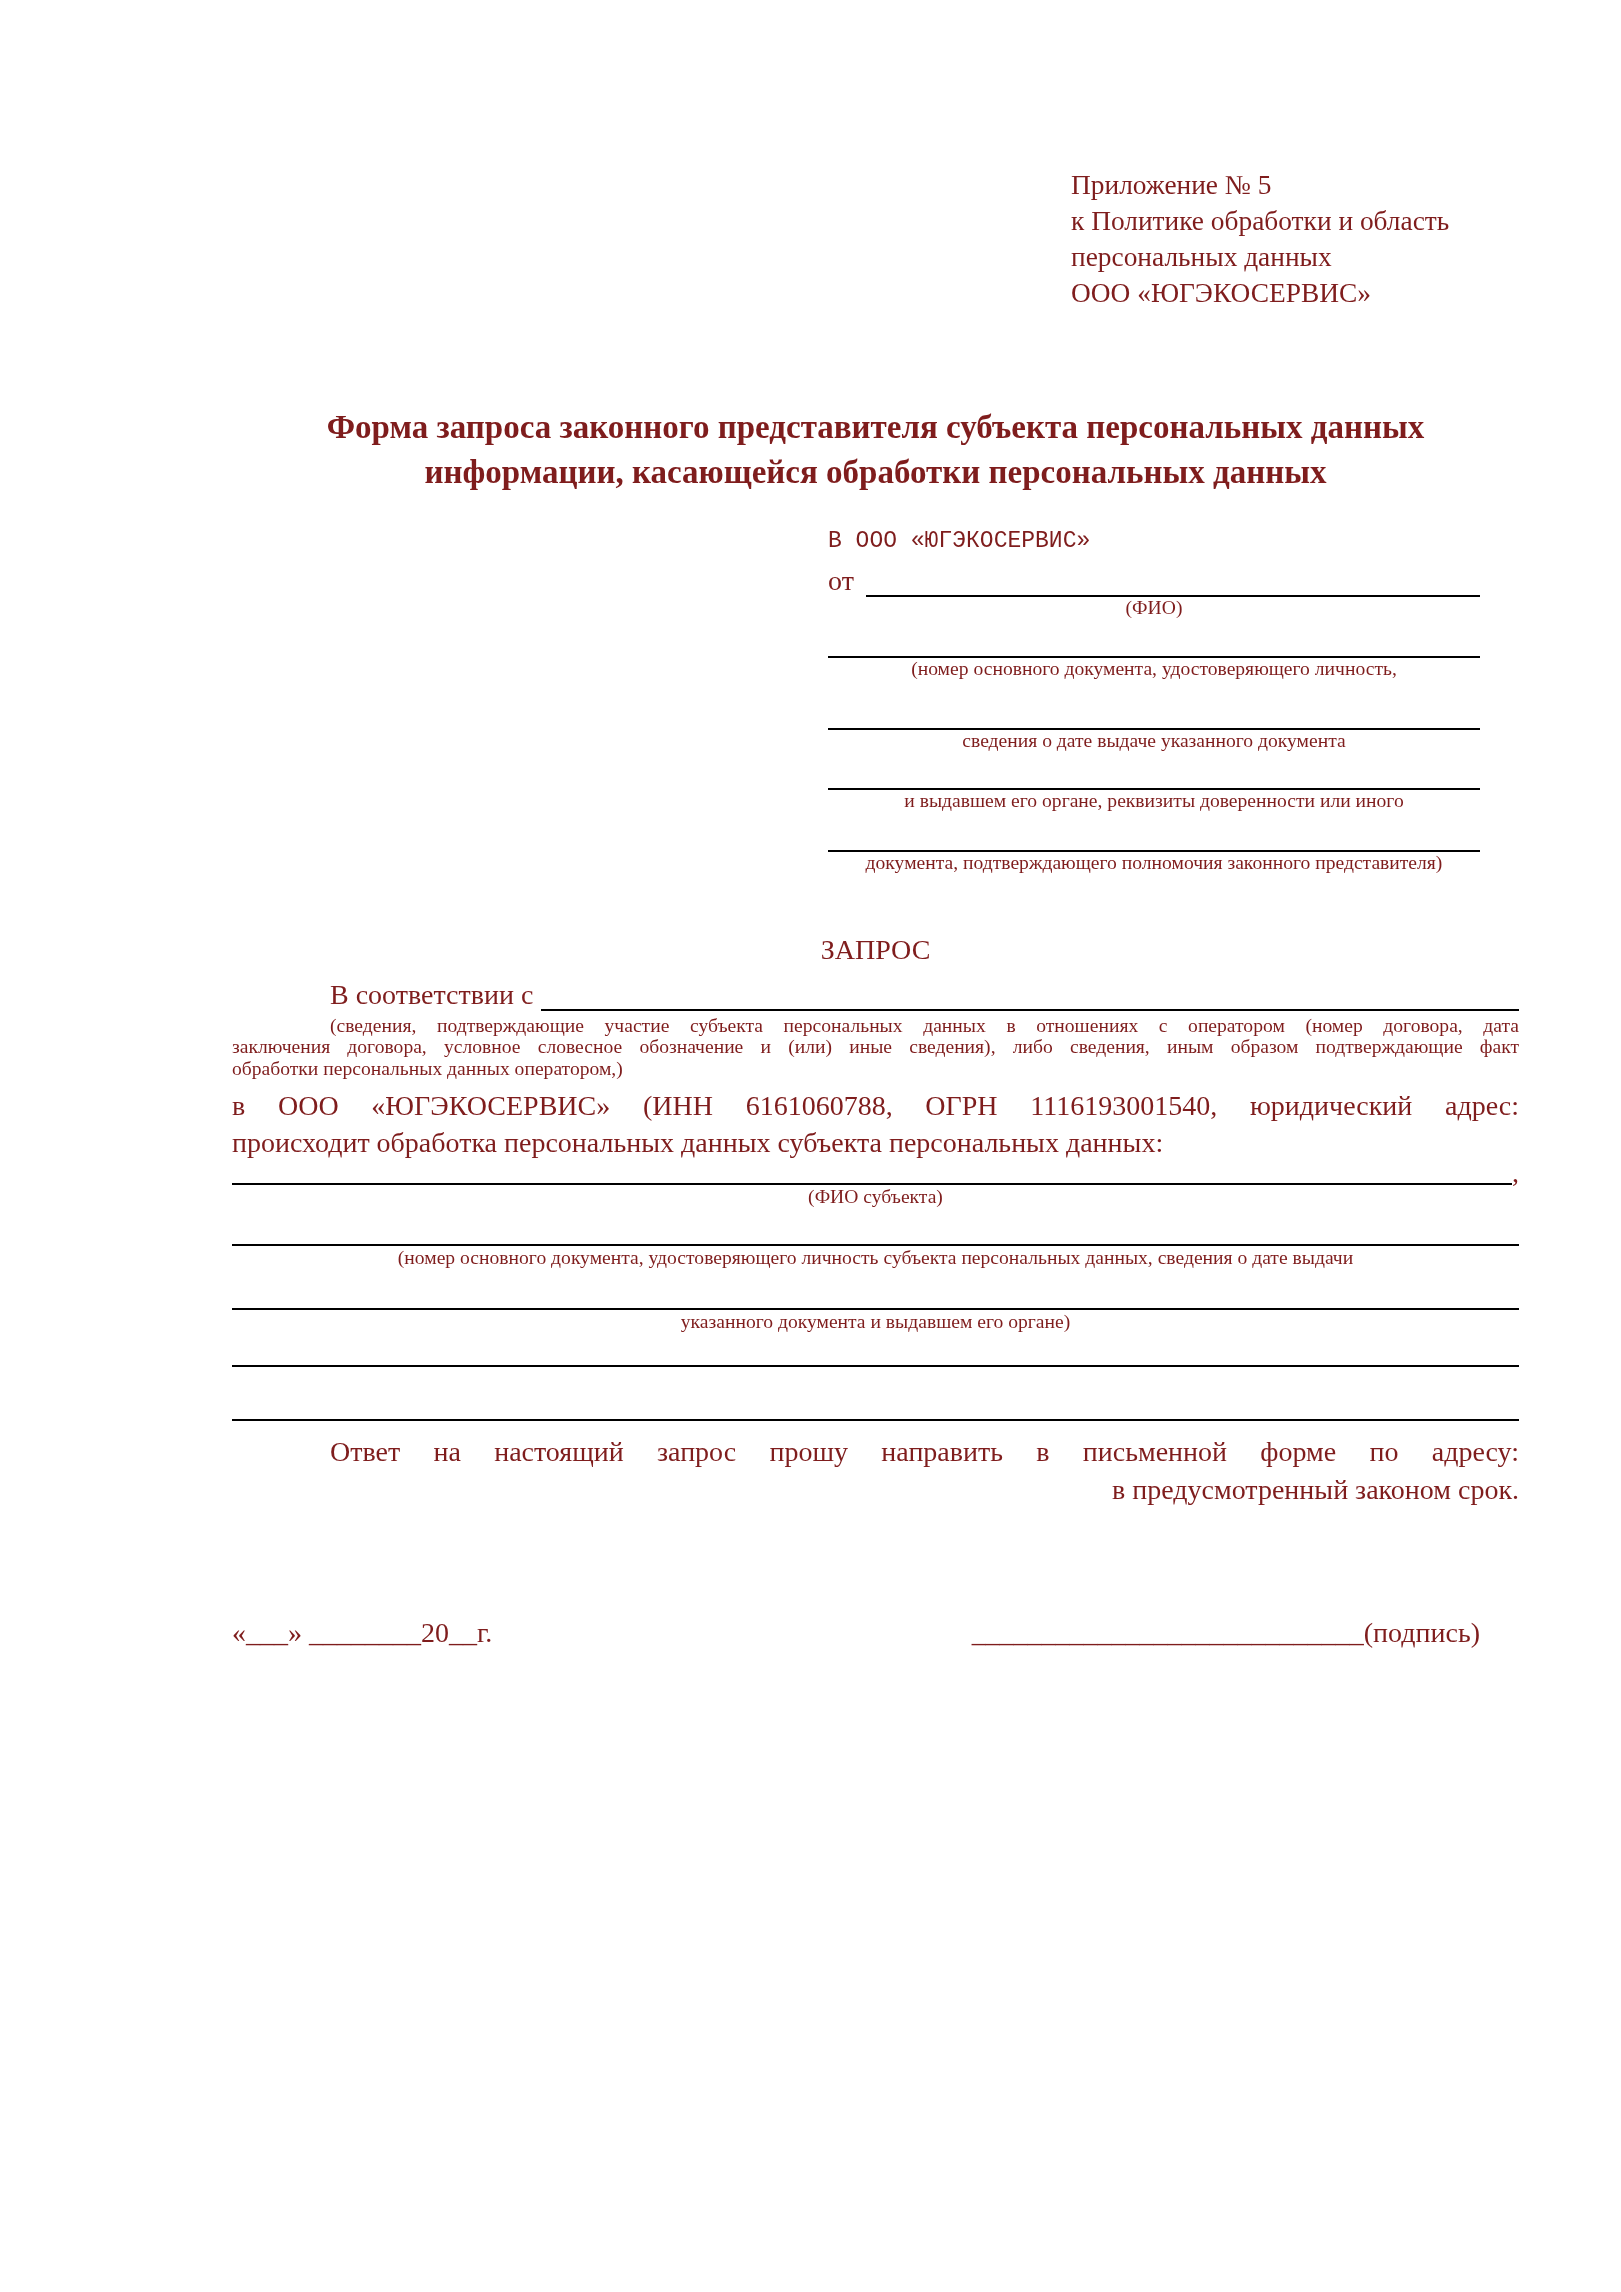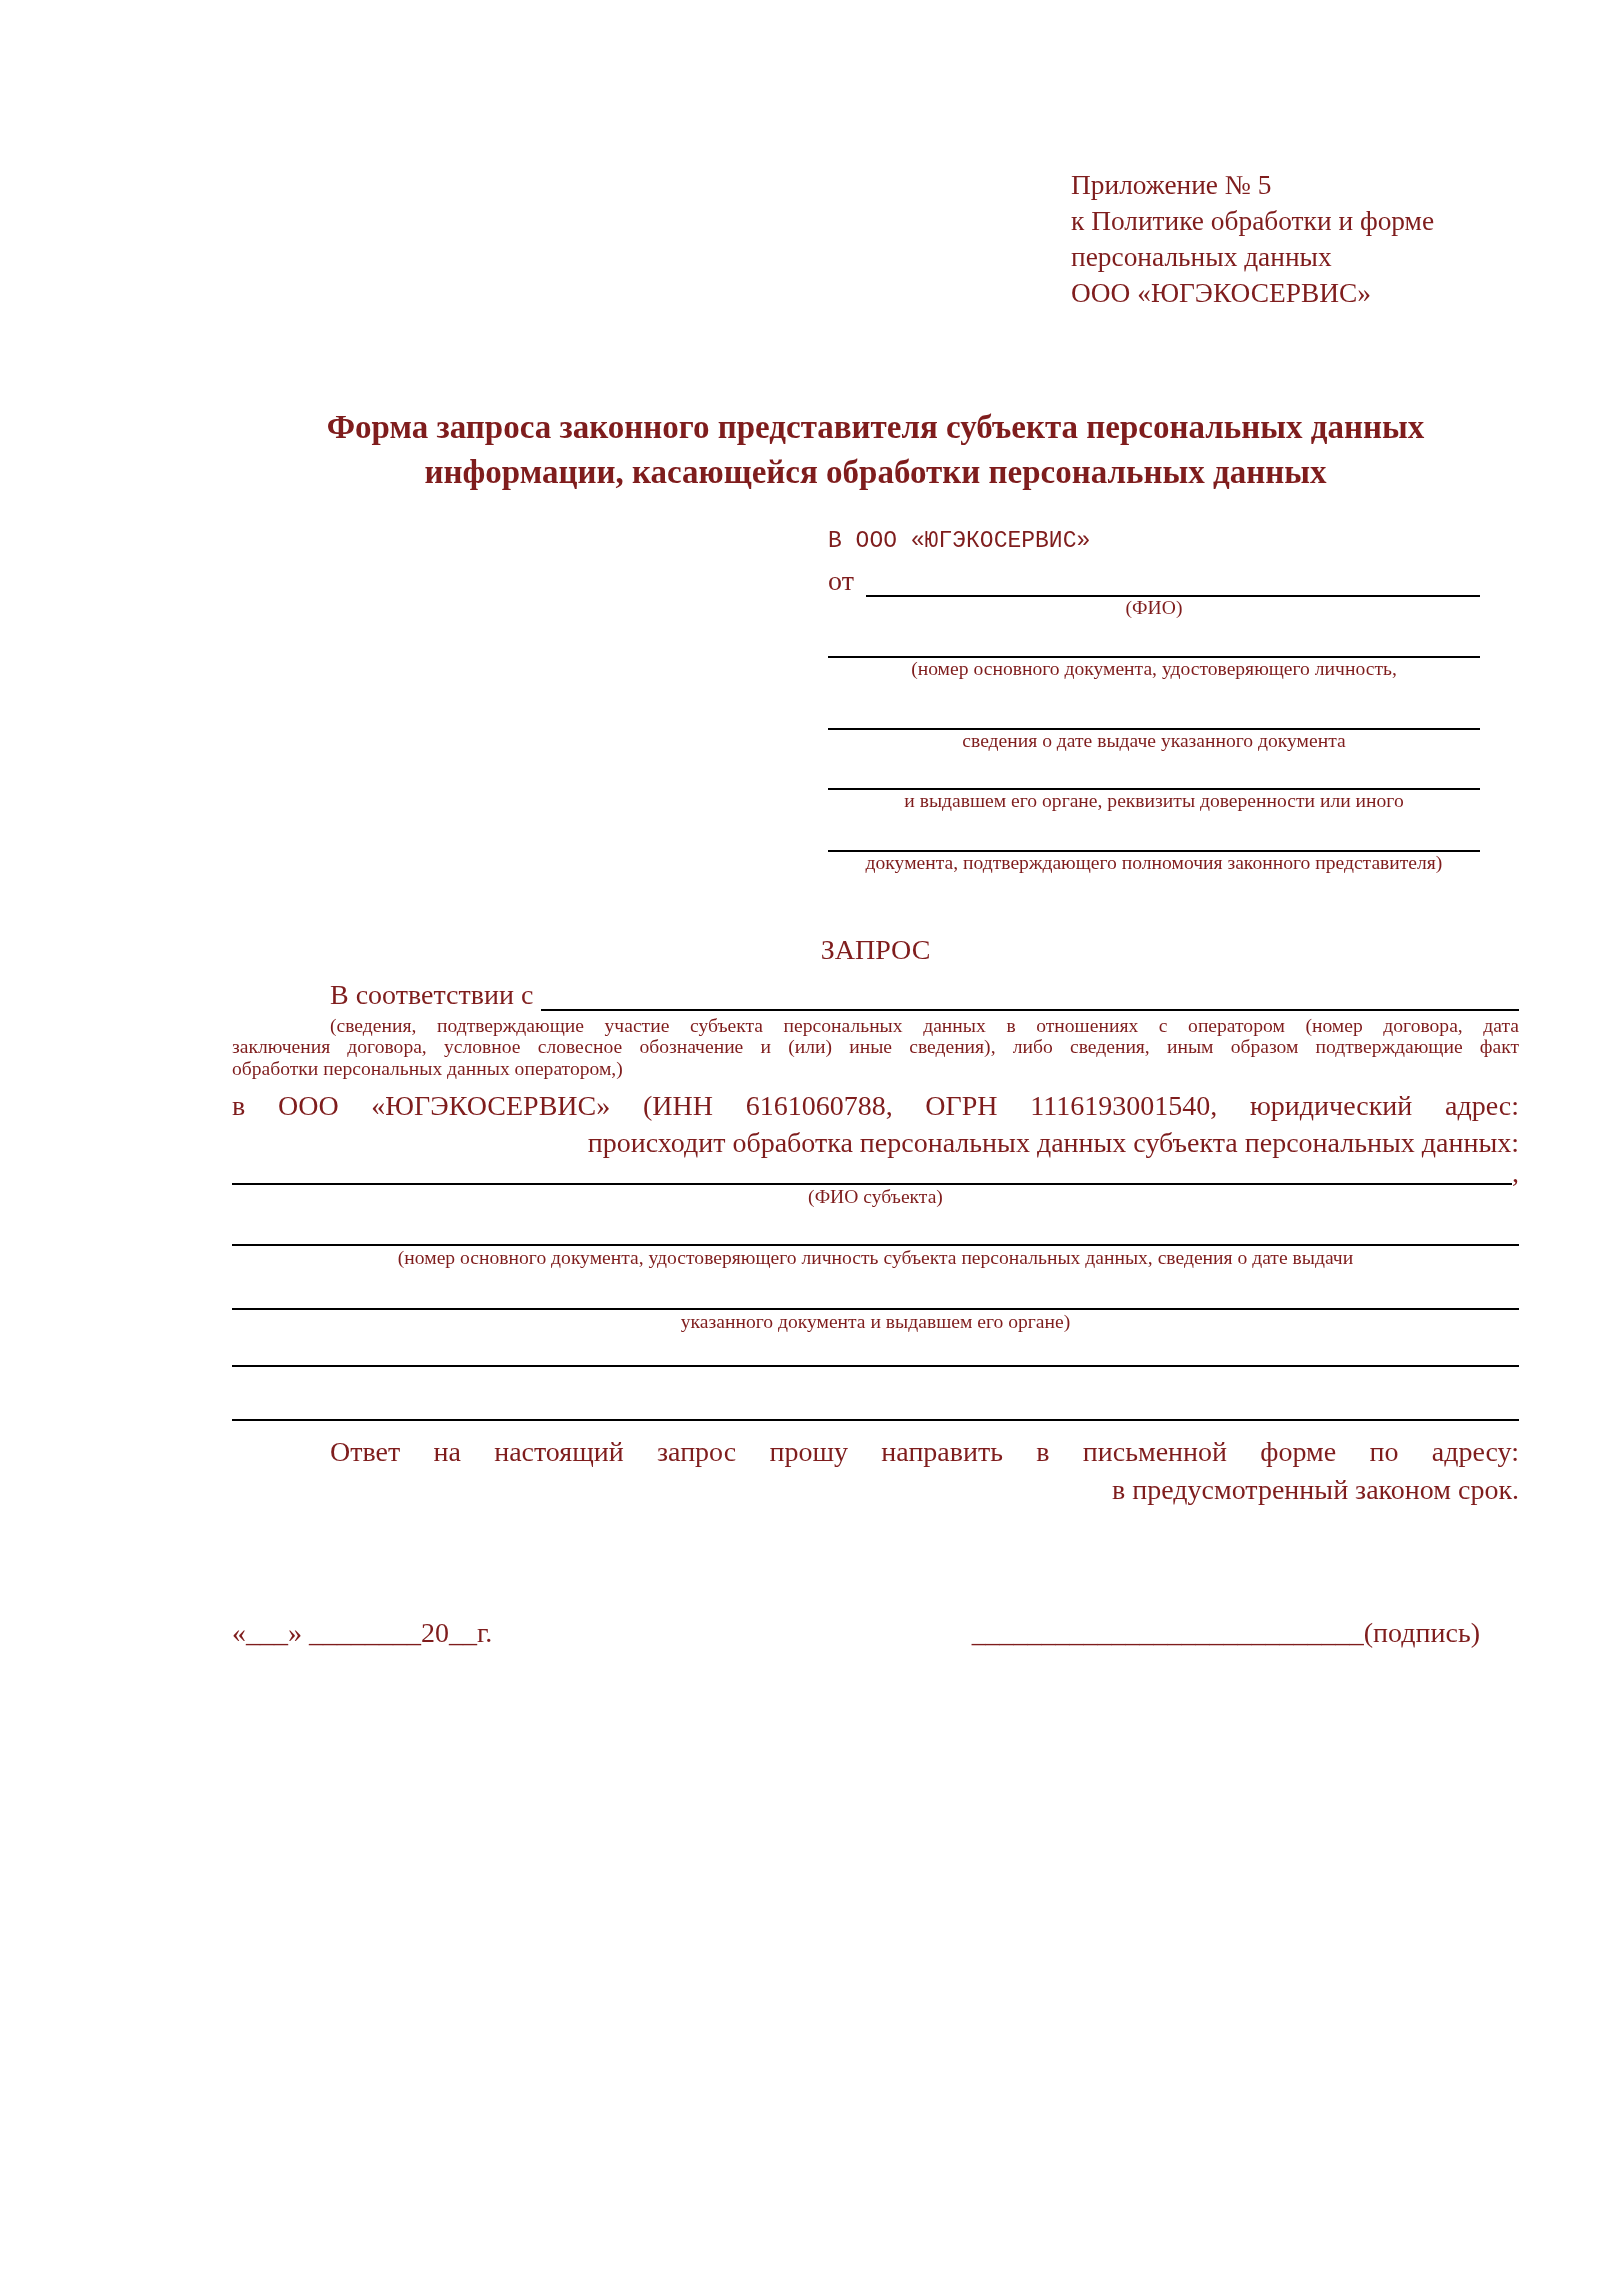--- a/index.html
+++ b/index.html
@@ -27,21 +27,21 @@
   .caption { font-size:19.6px; line-height:21.6px; text-align:center; }
   .rule { border-bottom:2.9px solid #000; height:0; }
   .recipient .rule-a { margin-top:38px; }
   .recipient .rule-b { margin-top:48px; }
   .recipient .rule-c { margin-top:36px; }
   .recipient .rule-d { margin-top:39px; }
   
   .req-heading { margin-top:57px; font-size:28px; line-height:37px; text-align:center; }
   .accordance { margin-top:9.8px; padding-left:98px; font-size:28px; line-height:33px; height:33px; }
   .accordance .lbl { padding-right:7.8px; }
-  .body-line { font-size:28px; line-height:37px;text-align:right; }
+  .body-line { font-size:28px; line-height:37px; }
   .jl { text-align:justify; -moz-text-align-last:justify; text-align-last:justify; }
   .fineprint { margin-top:3.9px; }
   .fp-line { font-size:19.6px; line-height:21.6px; }
   .fp-indent { padding-left:98px; }
   .operator { margin-top:7.8px; }
   .comma-row { font-size:28px; line-height:23.5px; height:23.5px; }
   .subject-caption { margin-top:1px; }
   .rule-subj1 { margin-top:37px; }
   .rule-subj2 { margin-top:39px; }
   .rights { margin-top:22.5px; }
@@ -54,21 +54,21 @@
   .footer { margin-top:110px; display:flex; justify-content:space-between; font-size:28px; line-height:37px; }
   .footer .sig-group { margin-right:39px; }
 </style>
 </head>
 <body>
 
 <div class="page">
 
   <div class="appendix">
     <div>Приложение № 5</div>
-    <div>к Политике обработки и форме</div>
+    <div>к Политике обработки и область</div>
     <div>персональных данных</div>
     <div>ООО «ЮГЭКОСЕРВИС»</div>
   </div>
 
   <div class="doc-title">
     <div>Форма запроса законного представителя субъекта персональных данных</div>
     <div>информации, касающейся обработки персональных данных</div>
   </div>
 
   <div class="recipient">

